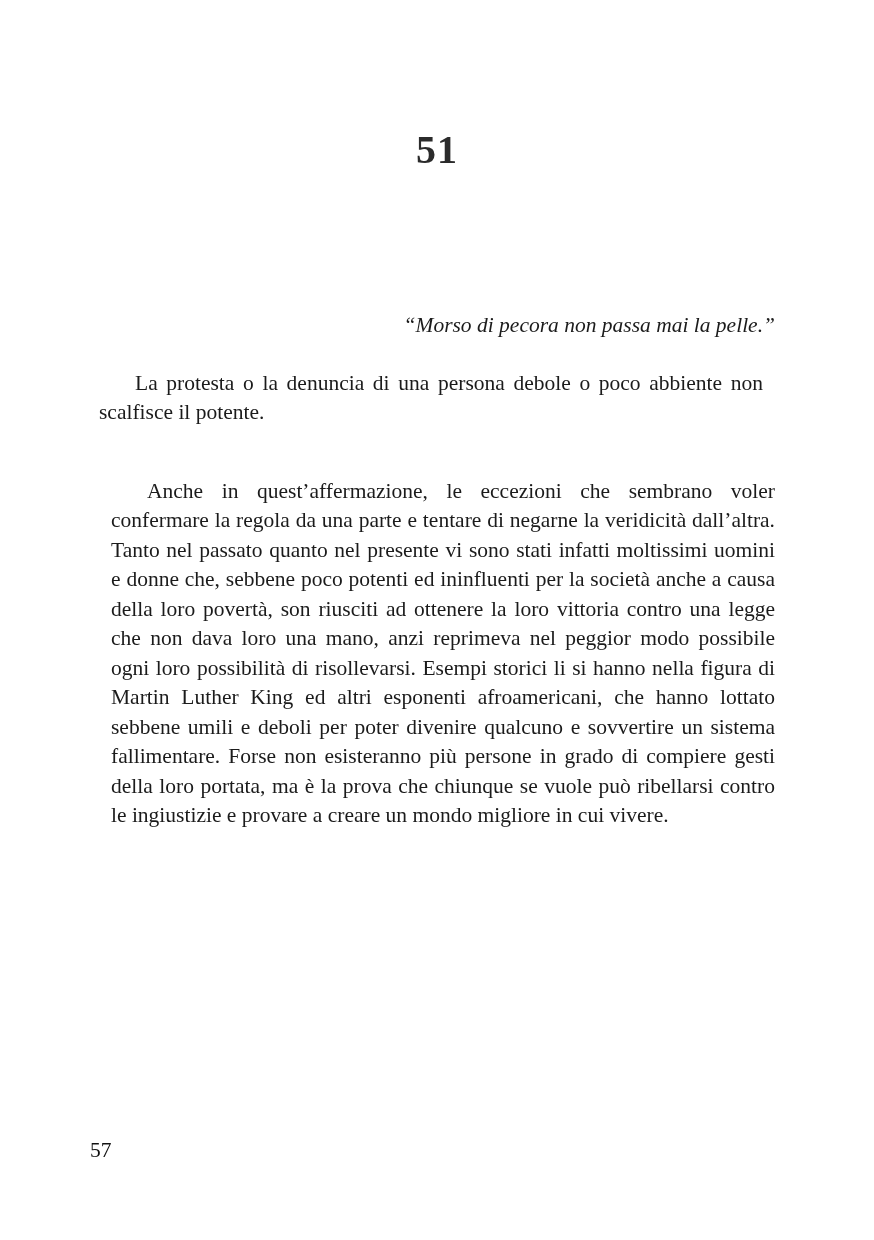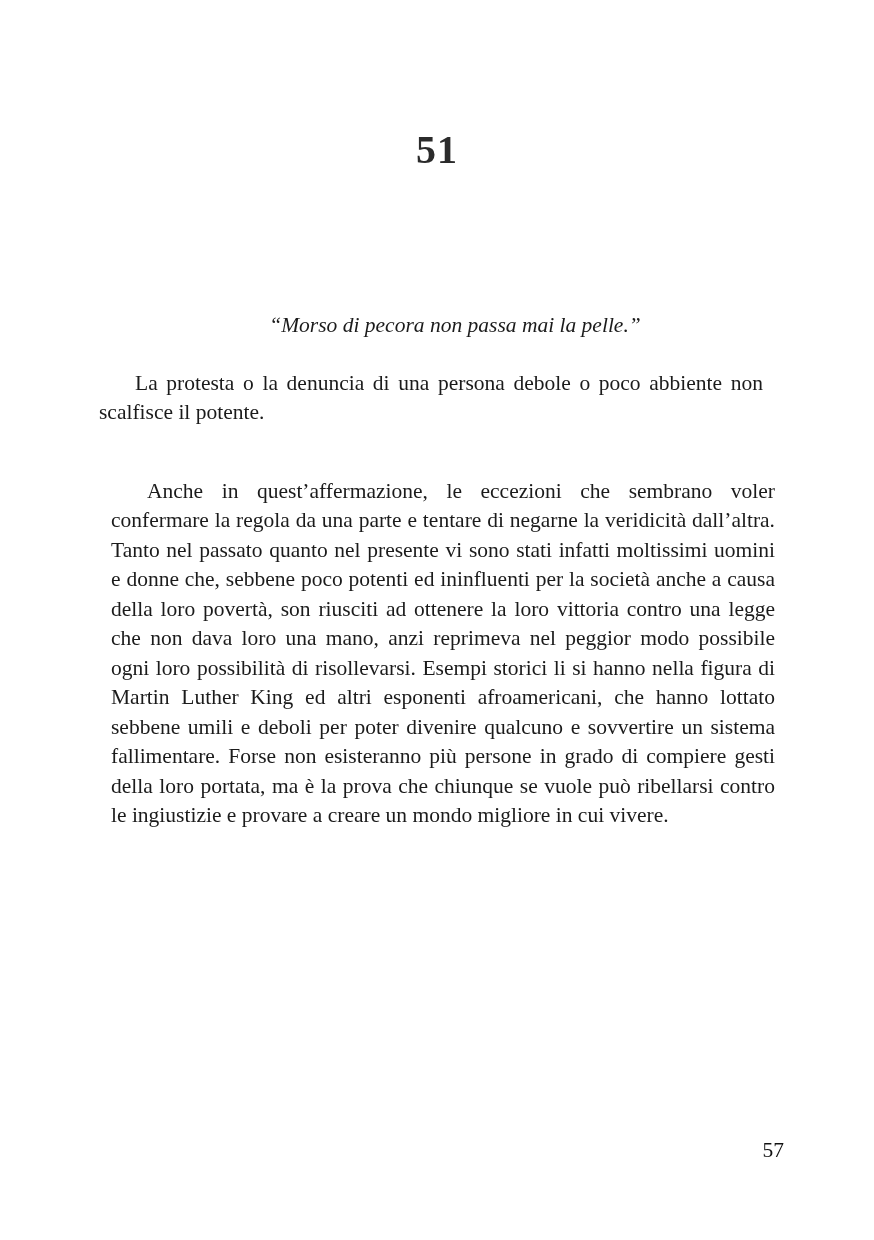--- a/index.html
+++ b/index.html
@@ -30,38 +30,38 @@
     width: 676px;
     margin: 0 auto;
     font-size: 21.5px;
     line-height: 29.5px;
     text-align: justify;
   }
   .quote {
     margin: 138px 0 0 0;
     font-style: italic;
     text-indent: 36px;
-    text-align: center;
+    text-align: right;
   }
   .para-1 {
     margin: 28px 12px 0 0;
     text-indent: 36px;
   }
   .para-2 {
     margin: 49px 0 0 12px;
     text-indent: 36px;
     hyphens: auto;
     -webkit-hyphens: auto;
   }
   .page-number {
     position: absolute;
     left: 0;
     right: 0;
     top: 1138px;
-    text-align: right;
+    text-align: left;
     font-size: 21.5px;
     color: #111111;
   }
 </style>
 </head>
 <body>
 
 <div class="page">
 
   <h1 class="chapter-number">51</h1>

